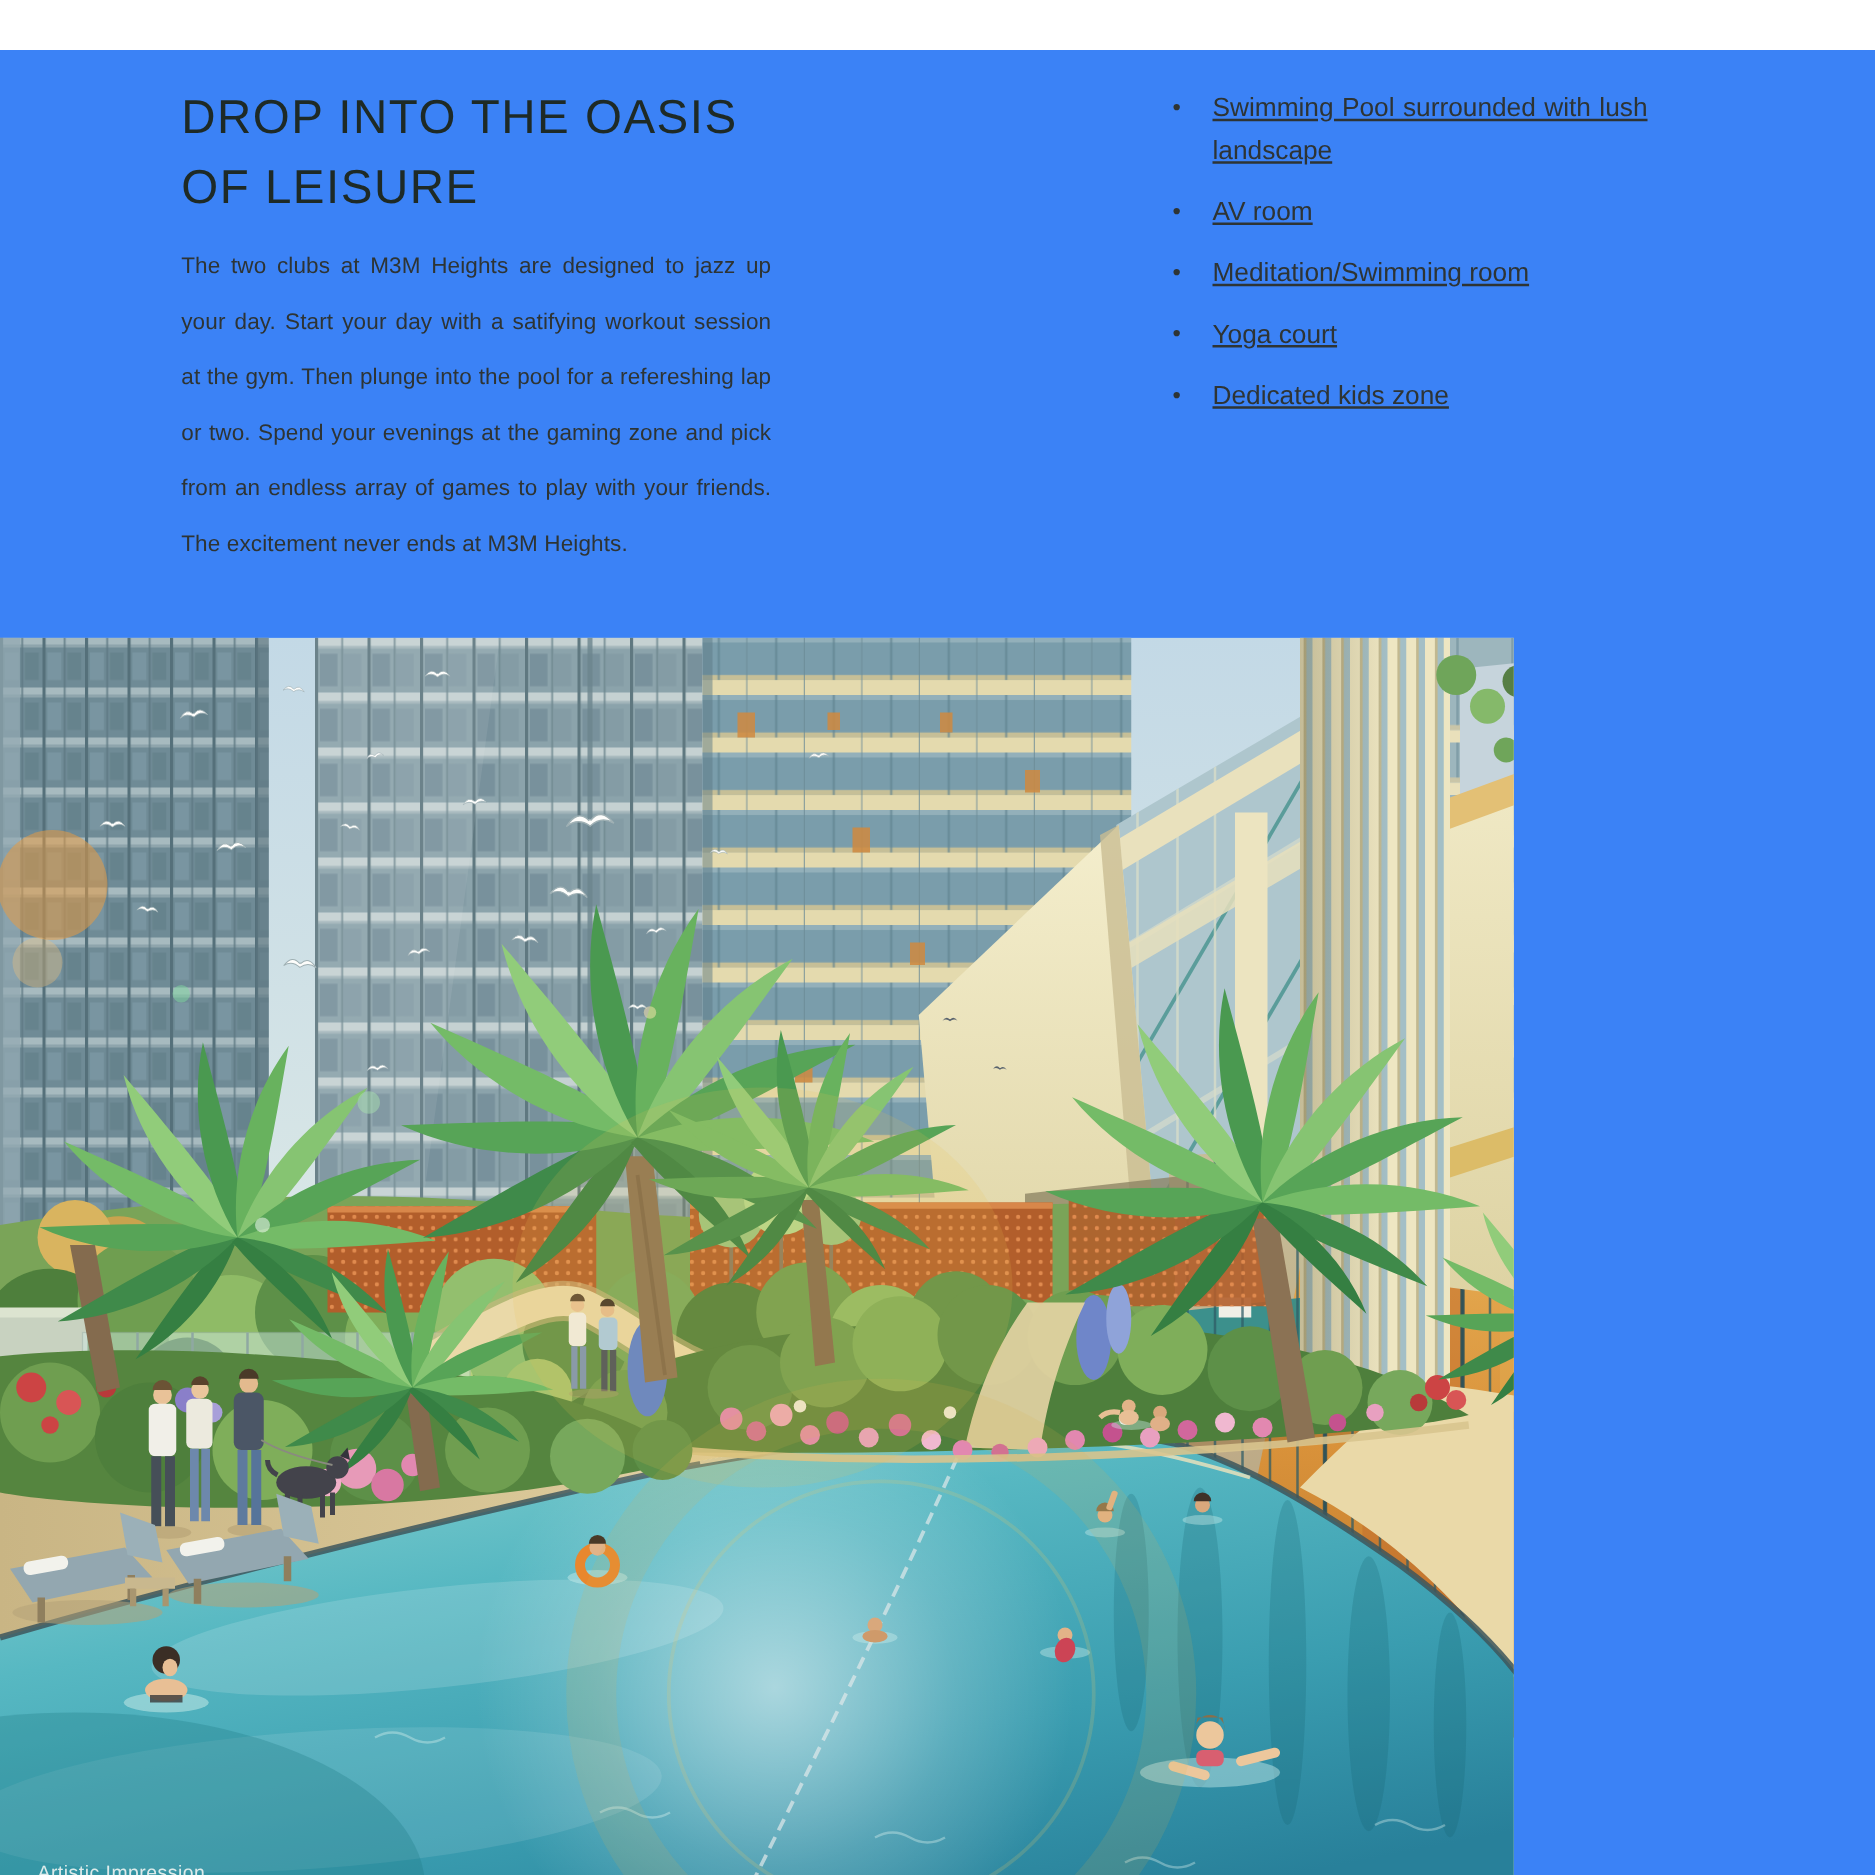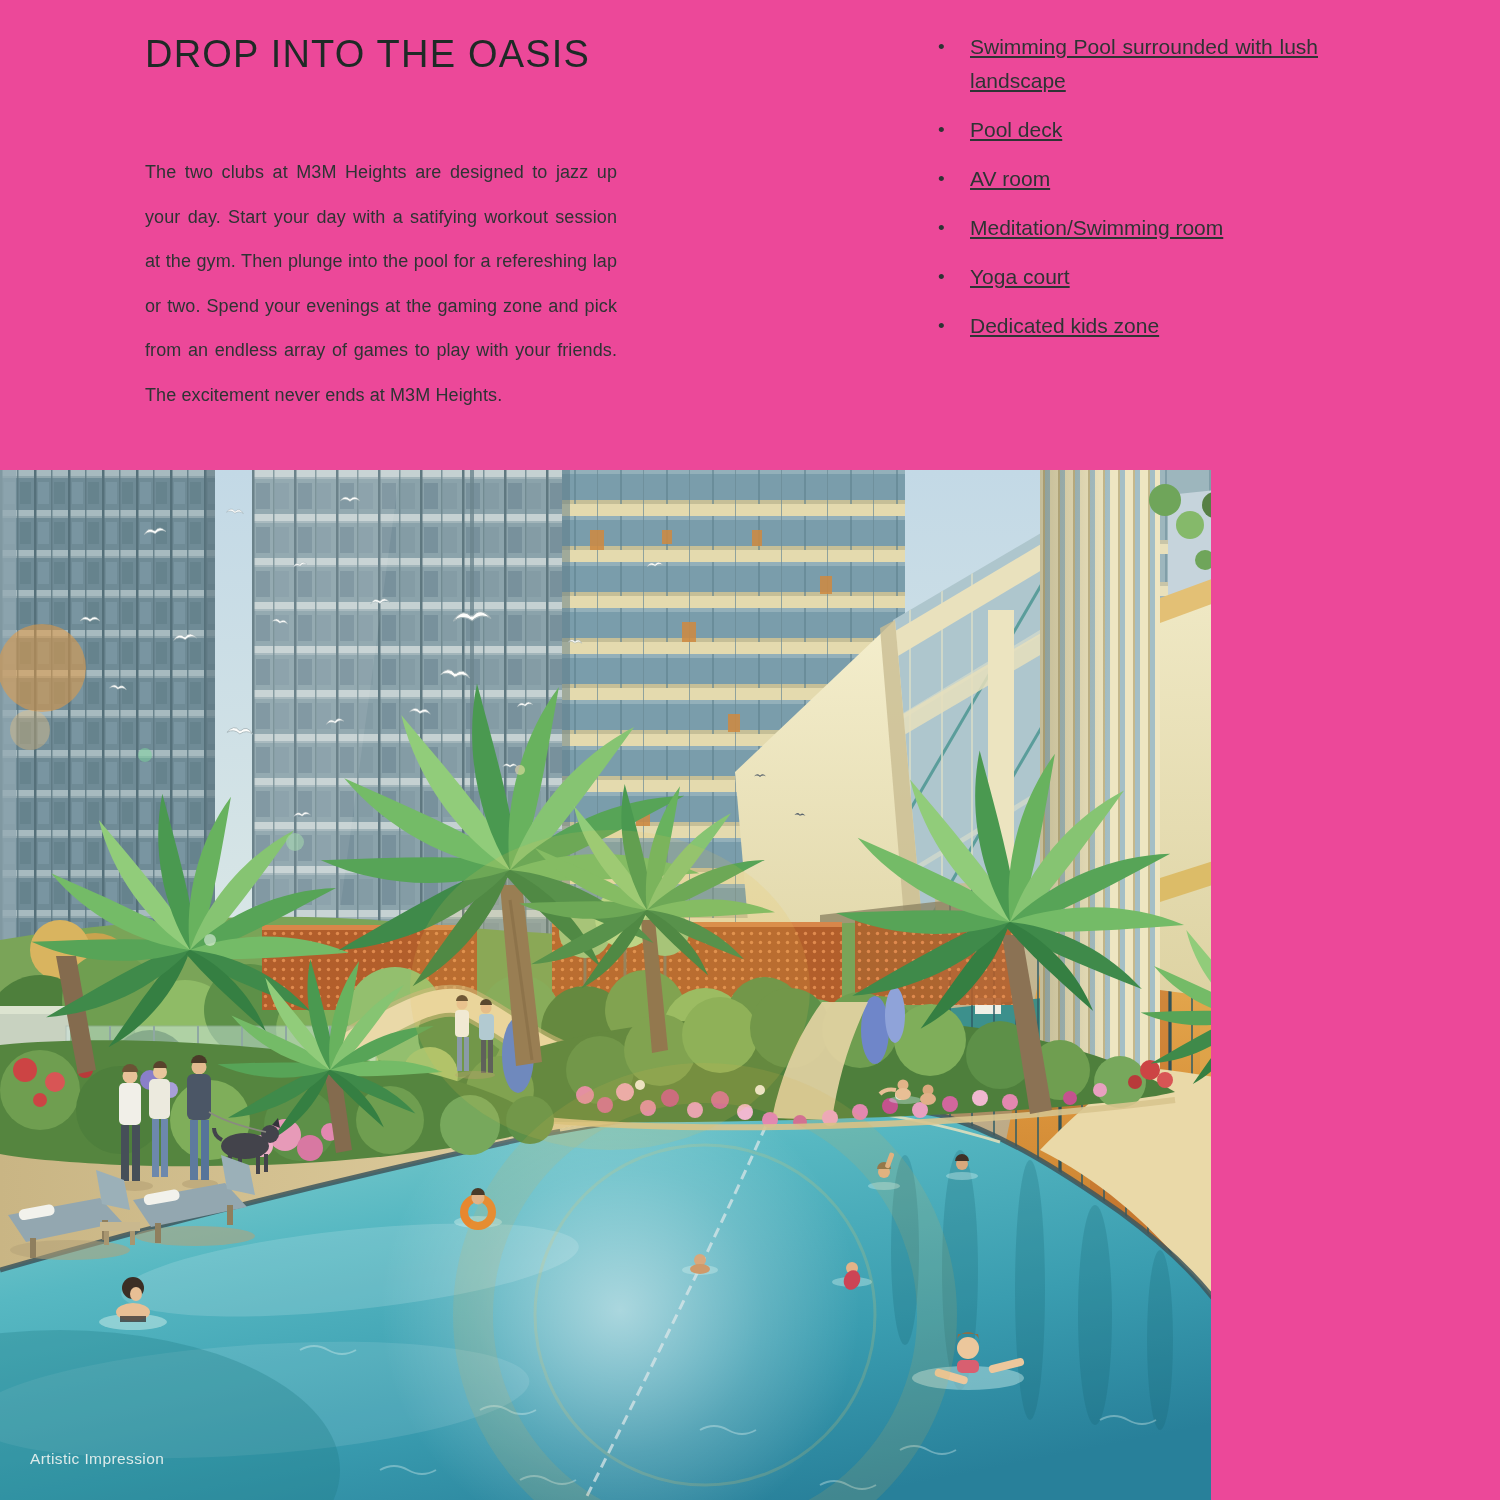--- a/index.html
+++ b/index.html
@@ -1,18 +1,18 @@
 <!DOCTYPE html>
 <html><head>
 <meta charset="utf-8">
 <style>
   html,body{margin:0;padding:0;background:#ffffff;}
   body{width:1500px;height:1500px;position:relative;overflow:hidden;
        font-family:"Liberation Sans","DejaVu Sans",sans-serif;}
-  .page{position:absolute;inset:0;background:#ec4899;}
+  .page{position:absolute;inset:0;background:#3b82f6;margin-top:40px;}
   
   .page-title{position:absolute;left:145px;top:26px;margin:0;
     font-size:38px;font-weight:400;letter-spacing:1.2px;color:#1e2a26;line-height:56px;}
   .page-title span{display:block;}
   .body-text{position:absolute;left:145px;top:150px;width:472px;margin:0;
     font-size:18px;line-height:44.5px;color:#2e3434;text-align:justify;letter-spacing:.1px;}
   .amenities{position:absolute;left:936px;top:30px;width:382px;margin:0;padding:0;list-style:none;}
   .amenities li{position:relative;padding-left:34px;margin-bottom:15px;
     font-size:21px;line-height:34px;color:#2e3434;text-align:justify;text-decoration:underline;}
   .amenities li::before{content:"•";position:absolute;left:2px;top:0;font-size:19px;color:#2e3434;}
@@ -22,27 +22,27 @@
   .caption{position:absolute;left:30px;bottom:32px;font-size:15.5px;letter-spacing:.4px;
     color:rgba(233,241,239,.93);}
 </style>
 </head>
 <body>
 
 <div class="page">
 
   <h1 class="page-title">
     <span>DROP INTO THE OASIS</span>
+    <span>OF LEISURE</span>
   </h1>
 
   <p class="body-text">The two clubs at M3M Heights are designed to jazz up your day. Start your day with a satifying workout session at the gym. Then plunge into the pool for a refereshing lap or two. Spend your evenings at the gaming zone and pick from an endless array of games to play with your friends. The excitement never ends at M3M Heights.</p>
 
   <ul class="amenities">
     <li><span>Swimming Pool surrounded with lush landscape</span></li>
-    <li><span>Pool deck</span></li>
     <li><span>AV room</span></li>
     <li><span>Meditation/Swimming room</span></li>
     <li><span>Yoga court</span></li>
     <li><span>Dedicated kids zone</span></li>
   </ul>
 
   <figure class="render">
     <svg width="1500" height="1030" viewBox="0 0 1500 1030">
       <defs>
         <linearGradient id="skyG" x1="0" y1="0" x2="0" y2="1">

